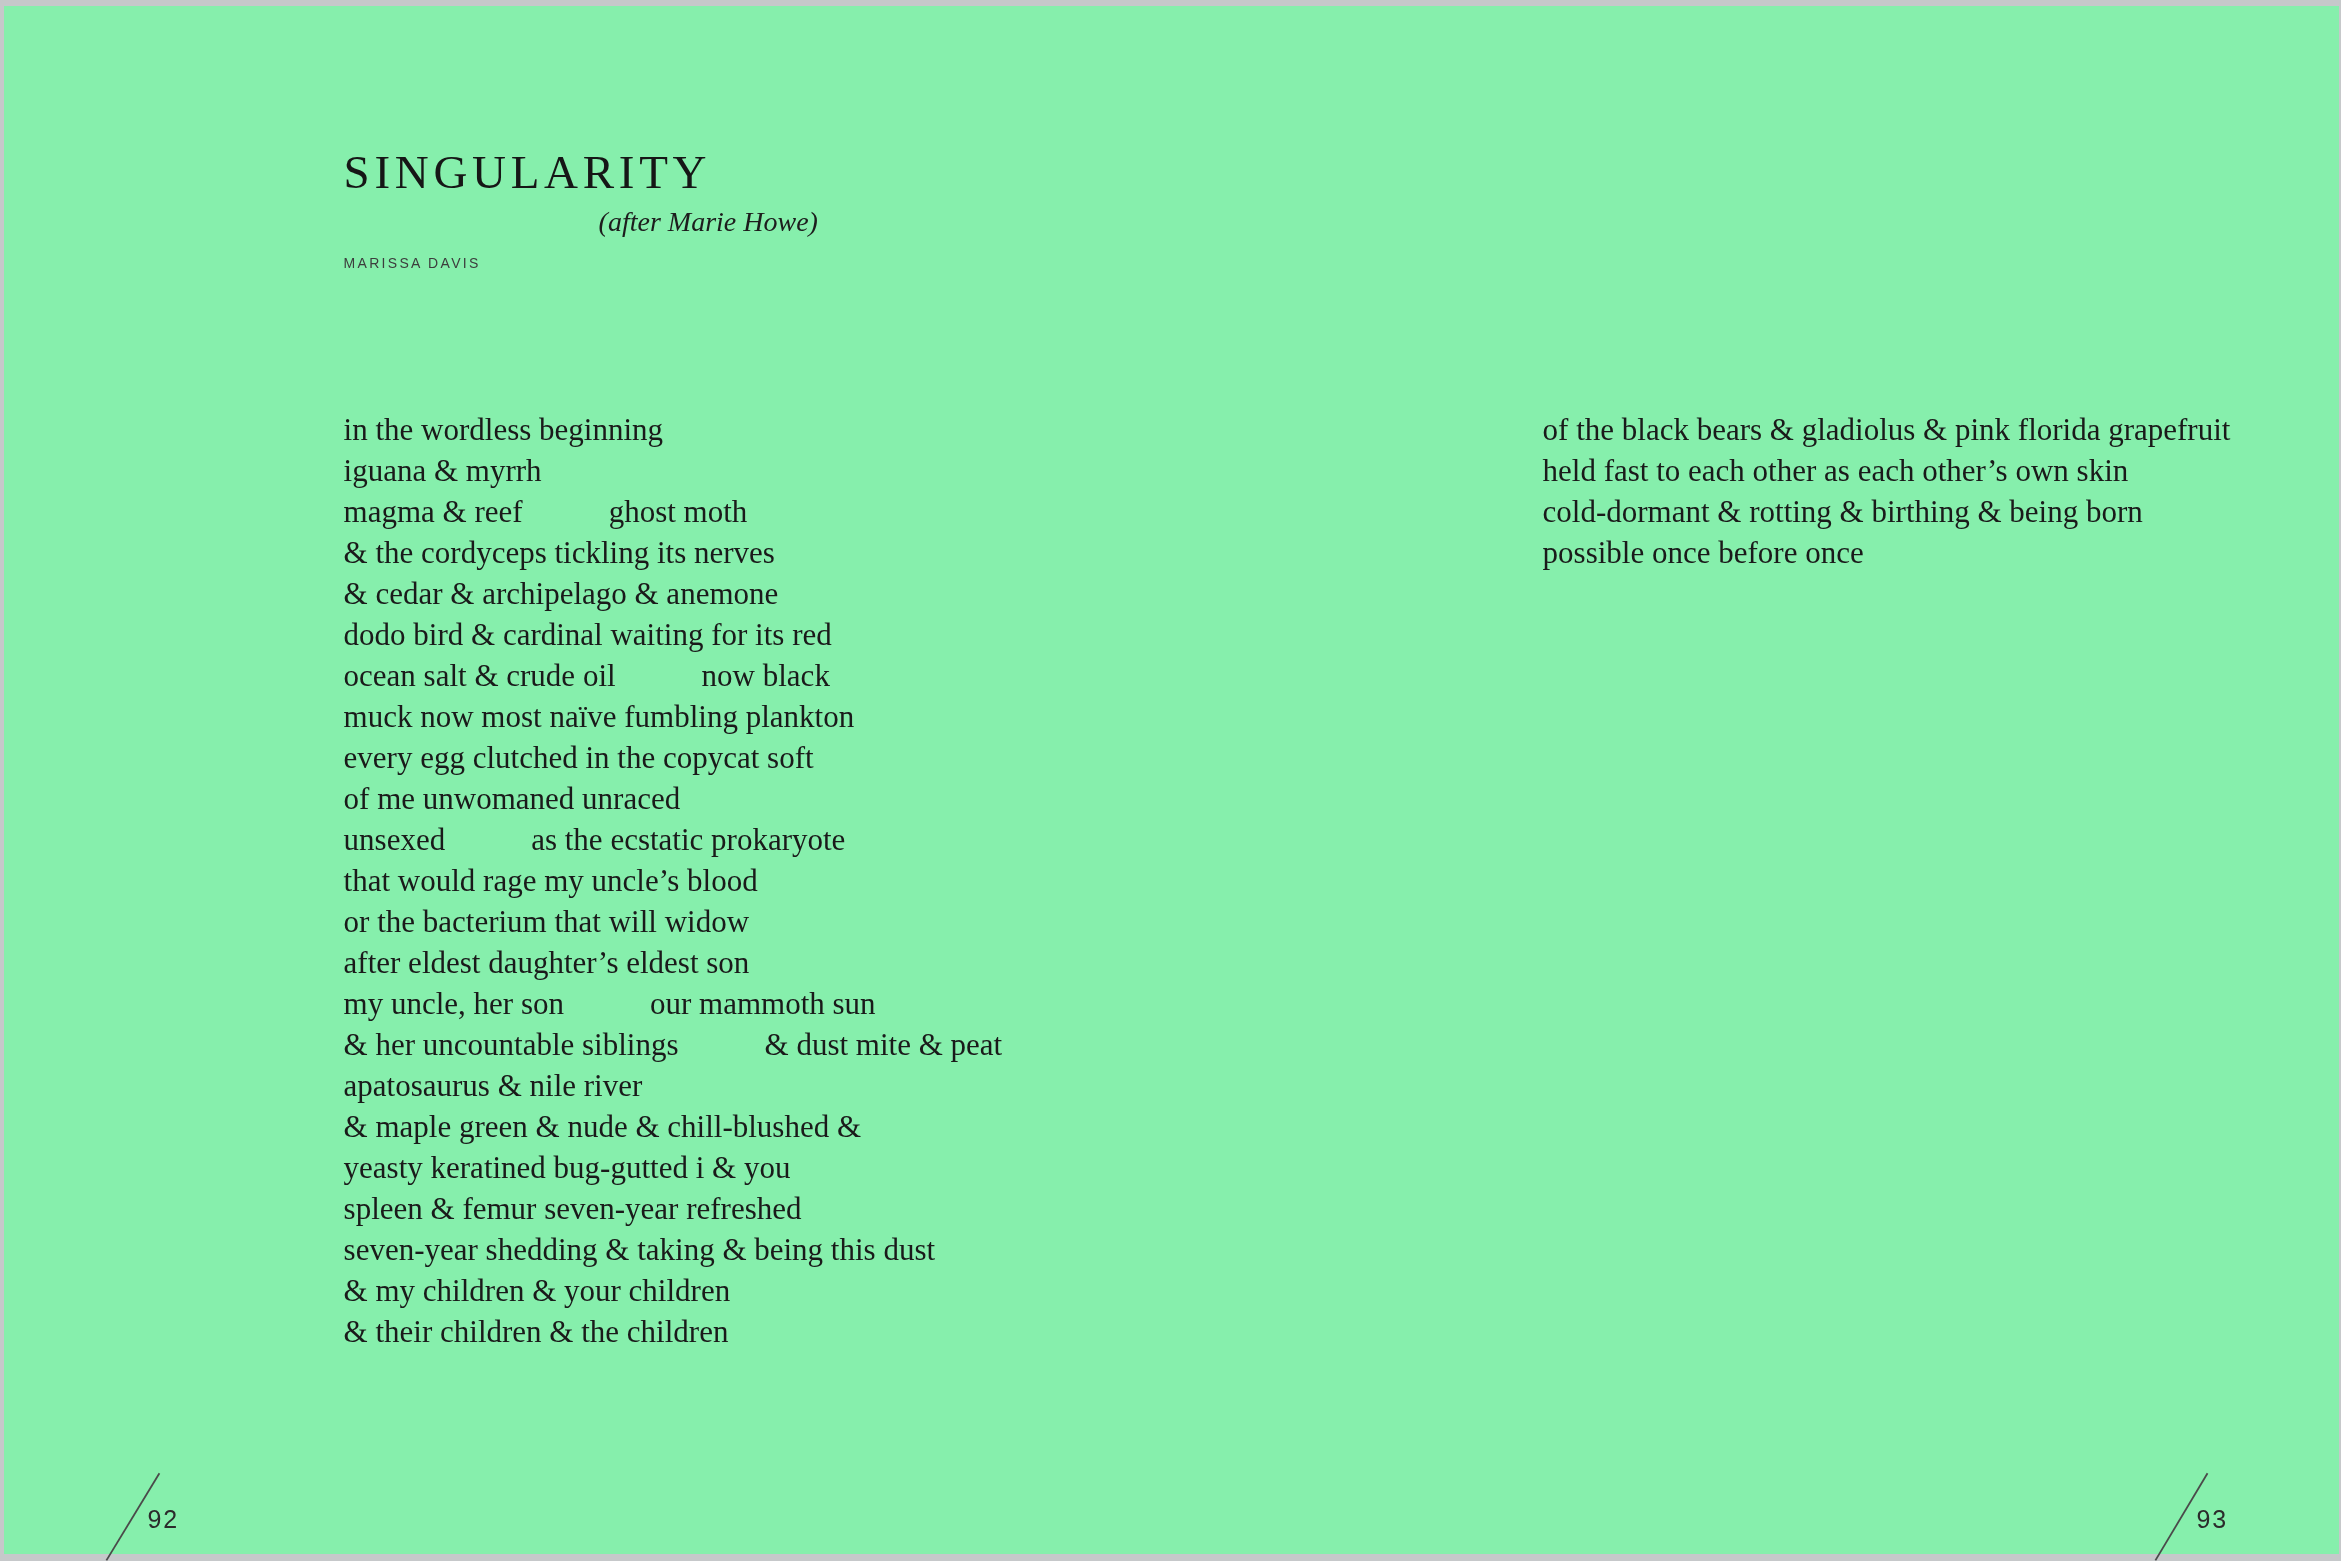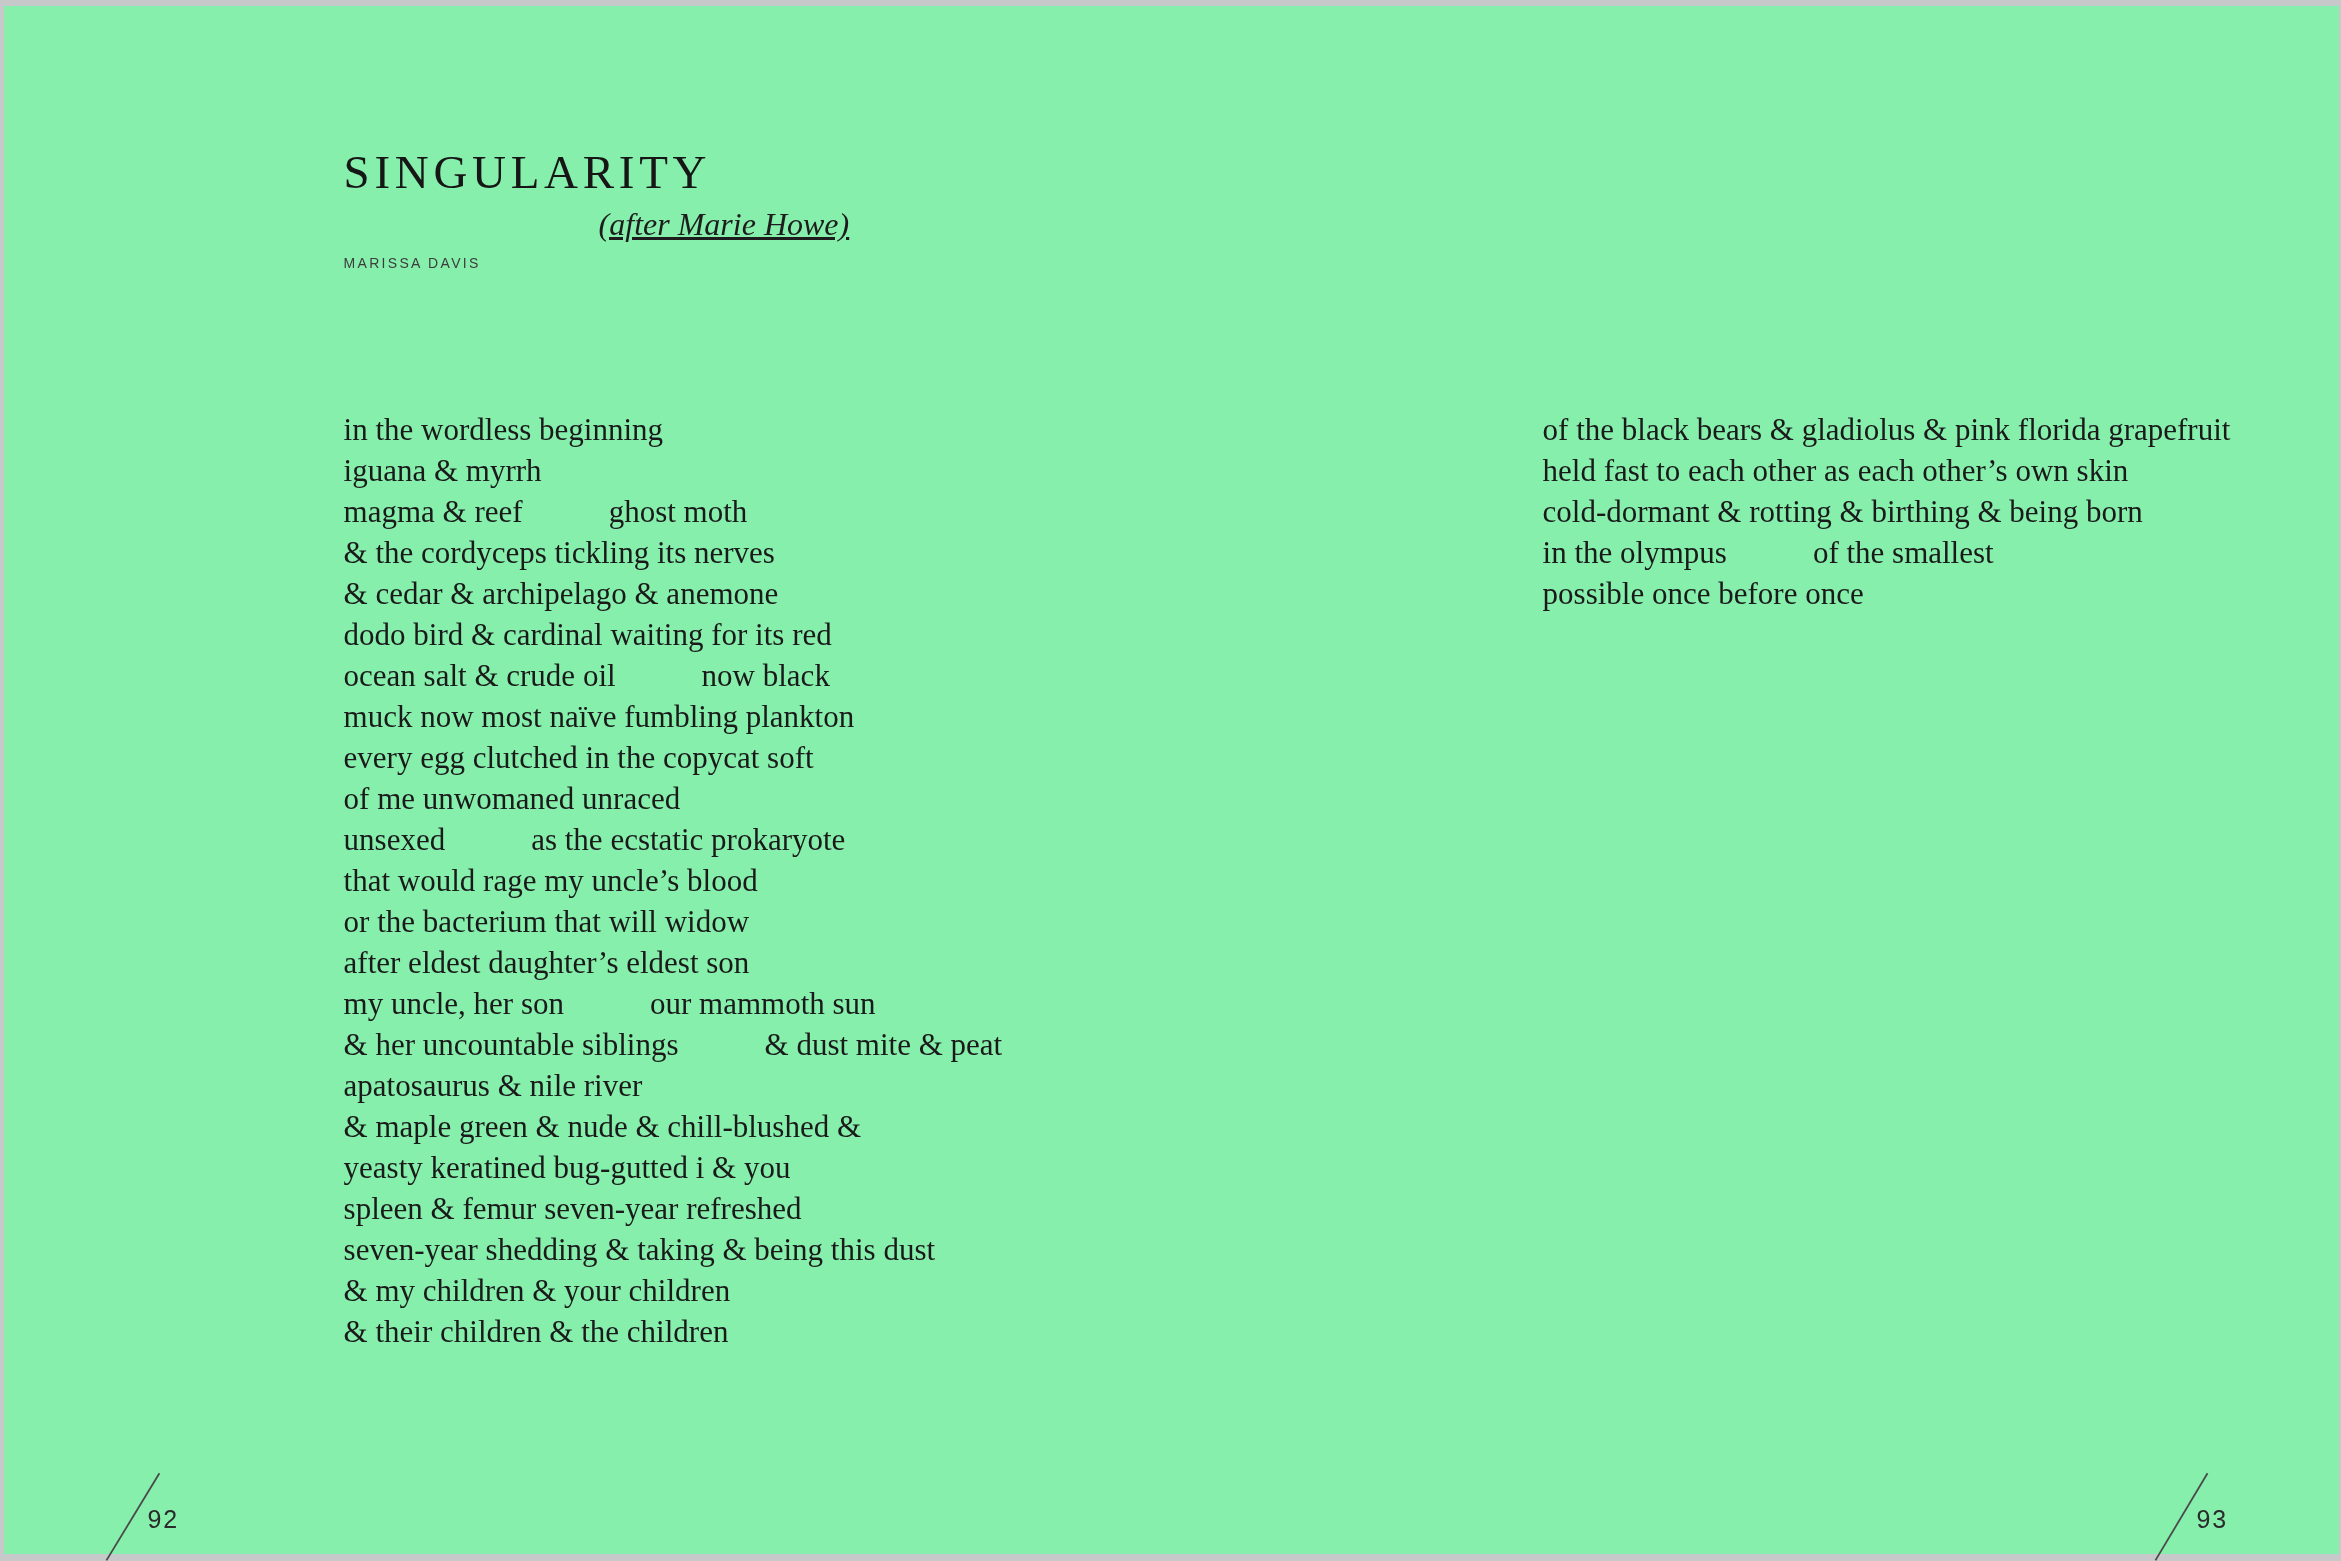--- a/index.html
+++ b/index.html
@@ -20,23 +20,22 @@
     position: absolute; left: 340px; top: 141px;
     margin: 0;
     font-size: 47px; font-weight: normal;
     letter-spacing: 0.1em;
     color: #161616;
     line-height: 1.1;
   }
   .poem-attribution {
     position: absolute; left: 595px; top: 200px;
     font-style: italic;
-    font-size: 32px;
+    font-size: 28px;
     color: #1d1d1d;
-    text-decoration: underline;
   }
   .poem-author {
     position: absolute; left: 340px; top: 249px;
     font-family: "Liberation Sans", sans-serif;
     font-size: 14px;
     letter-spacing: 2.3px;
     color: #3d3d3d;
   }
   .poem-col {
     position: absolute;
@@ -97,21 +96,20 @@
       <div><span>spleen &amp; femur seven-year refreshed</span></div>
       <div><span>seven-year shedding &amp; taking &amp; being this dust</span></div>
       <div><span>&amp; my children &amp; your children</span></div>
       <div><span>&amp; their children &amp; the children</span></div>
     </section>
 
   <section class="poem-col poem-right">
       <div><span>of the black bears &amp; gladiolus &amp; pink florida grapefruit</span></div>
       <div><span>held fast to each other as each other’s own skin</span></div>
       <div><span>cold-dormant &amp; rotting &amp; birthing &amp; being born</span></div>
-      <div><span>in the olympus</span><span class="gap"></span><span>of the smallest</span></div>
       <div><span>possible once before once</span></div>
     </section>
 
   <div class="folio folio-left">
     <svg width="86" height="97" viewBox="0 0 95 108">
       <line x1="9" y1="104" x2="68" y2="7" stroke="#4a4a4a" stroke-width="2"></line>
     </svg>
     <span class="folio-num">92</span>
   </div>
 

